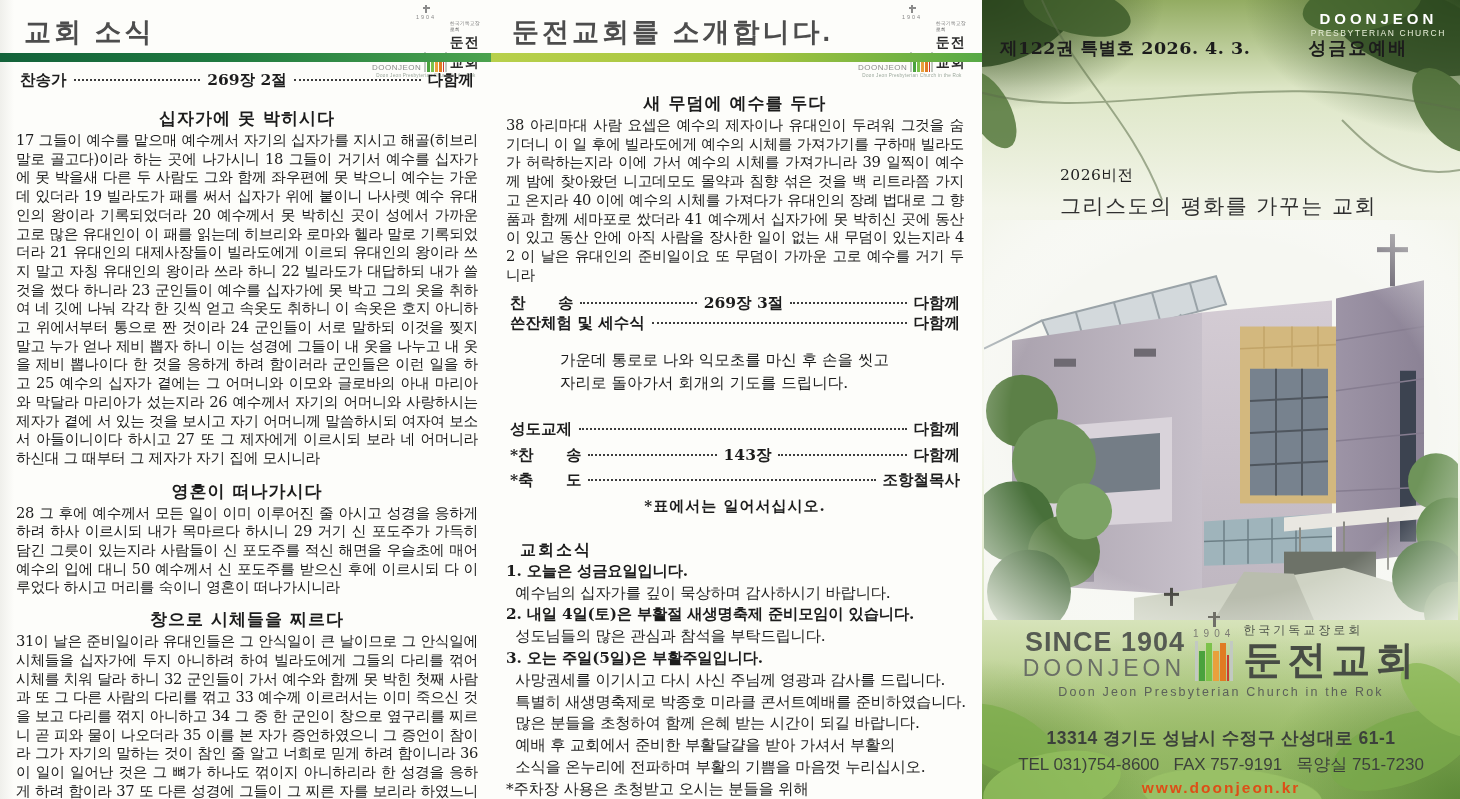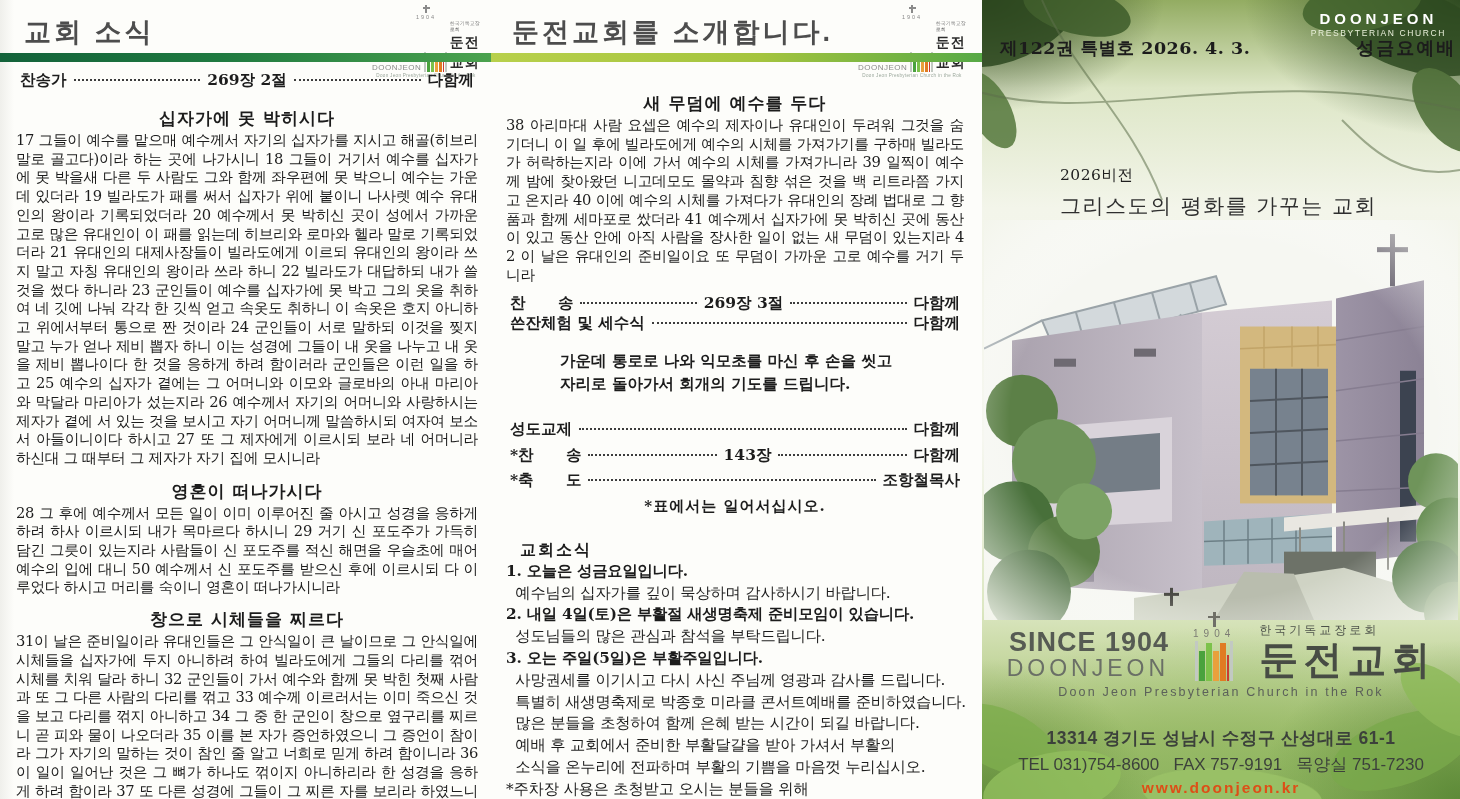--- a/index.html
+++ b/index.html
@@ -42,50 +42,50 @@
   .prog{display:flex;align-items:baseline;font-size:15.5px;font-weight:bold;padding:0 4px;}
   .prog .dots{flex:1;border-bottom:2.5px dotted #3c3c3c;margin:0 7px;transform:translateY(-4px);}
   .prog .pre{white-space:pre;}
   .sec-title{text-align:center;font-size:17px;font-weight:bold;margin:0;letter-spacing:1px;}
   .body-txt{font-size:14.7px;line-height:18.7px;text-align:justify;word-break:break-all;margin:1px 0 0;letter-spacing:-0.3px;}
   .colA .hymn{margin-bottom:16px;}
   .colA .s2{margin-top:12px;} .colA .s3{margin-top:11px;}
   .colB .sec-title{margin-top:20px;}
   .ordergrp1{margin-top:9px;}
   .ordergrp1 .prog{line-height:19.5px;}
-  .note{margin:17px 0 14px 54px;font-size:15.5px;font-weight:bold;line-height:23px;}
+  .note{margin:17px 0 14px 54px;font-size:15.5px;font-weight:normal;line-height:23px;}
   .ordergrp2{margin-top:21px;}
   .ordergrp2 .prog{line-height:25.5px;}
   .stand{text-align:center;font-size:15px;font-weight:bold;margin-top:4px;letter-spacing:1px;}
   .news{margin-top:24px;}
   .news-title{font-size:16px;font-weight:bold;margin-left:14px;letter-spacing:2px;}
   .news-line{font-size:15.3px;line-height:21.8px;white-space:pre;font-weight:bold;letter-spacing:-0.2px;}
   .news-line.plain{font-weight:normal;}
   
   .cover{position:absolute;left:982px;top:0;width:478px;height:799px;overflow:hidden;
     background:
       radial-gradient(ellipse 260px 160px at 0% 0%,rgba(38,62,26,.92),rgba(38,62,26,0) 70%),
       radial-gradient(ellipse 300px 190px at 100% 0%,rgba(42,70,30,.95),rgba(42,70,30,0) 72%),
       radial-gradient(ellipse 240px 200px at 0% 100%,rgba(96,140,58,.9),rgba(96,140,58,0) 70%),
       radial-gradient(ellipse 280px 220px at 100% 100%,rgba(88,134,52,.9),rgba(88,134,52,0) 72%),
       radial-gradient(ellipse 420px 240px at 50% 101%,rgba(140,180,95,.85),rgba(140,180,95,0) 75%),
       linear-gradient(180deg,#93ac62 0%,#dde6c6 11%,#f3f5ea 26%,#f6f7f0 55%,#dcE7c2 76%,#a7c272 92%,#8fb35c 100%);}
   .leaves{position:absolute;left:0;top:0;width:478px;height:799px;}
   .cover-en{position:absolute;top:10px;right:14px;text-align:center;font-family:"Liberation Sans",sans-serif;}
   .cover-en .l1{font-size:15px;font-weight:bold;color:#fff;letter-spacing:4px;}
   .cover-en .l2{font-size:8.5px;color:#e9f0da;letter-spacing:1.6px;margin-top:1px;}
-  .issue-row{position:absolute;top:36px;left:18px;display:flex;align-items:baseline;gap:48px;}
+  .issue-row{position:absolute;top:36px;left:18px;display:flex;align-items:baseline;}
   .issue{font-size:17.5px;font-weight:bold;letter-spacing:.5px;white-space:pre;}
   .service{font-size:18px;font-weight:bold;margin-left:58px;letter-spacing:2px;}
   .vision{position:absolute;top:165px;left:78px;}
   .vision .v1{font-size:15.5px;letter-spacing:.5px;color:#1f1f1f;}
   .vision .v2{font-size:21px;color:#2e2e2e;margin-top:6px;letter-spacing:1.5px;}
   .photo{position:absolute;top:220px;left:2px;width:474px;height:400px;}
   .biglogo{position:absolute;top:612px;left:0;width:100%;font-family:"Liberation Sans",sans-serif;}
-  .bl-row{display:flex;justify-content:center;align-items:flex-end;gap:24px;}
+  .bl-row{display:flex;justify-content:center;align-items:flex-end;gap:8px;}
   .bl-left{text-align:right;}
   .bl-since{font-size:27px;font-weight:bold;color:#565b53;letter-spacing:1px;line-height:26px;}
   .bl-doon{font-size:23px;color:#6a6f66;letter-spacing:4px;line-height:26px;}
   .bl-bars{display:flex;flex-direction:column;align-items:center;}
   .bl-bars .bars{height:40px;}
   .bl-bars .bars i{width:6px;}
   .bl-bars .b1{height:40px;width:2.5px !important;}
   .bl-bars .b2{height:30px;} .bl-bars .b3{height:38px;}
   .bl-bars .b4{height:30px;} .bl-bars .b5{height:38px;}
   .bl-bars .b6{height:26px;width:2.5px !important;}

